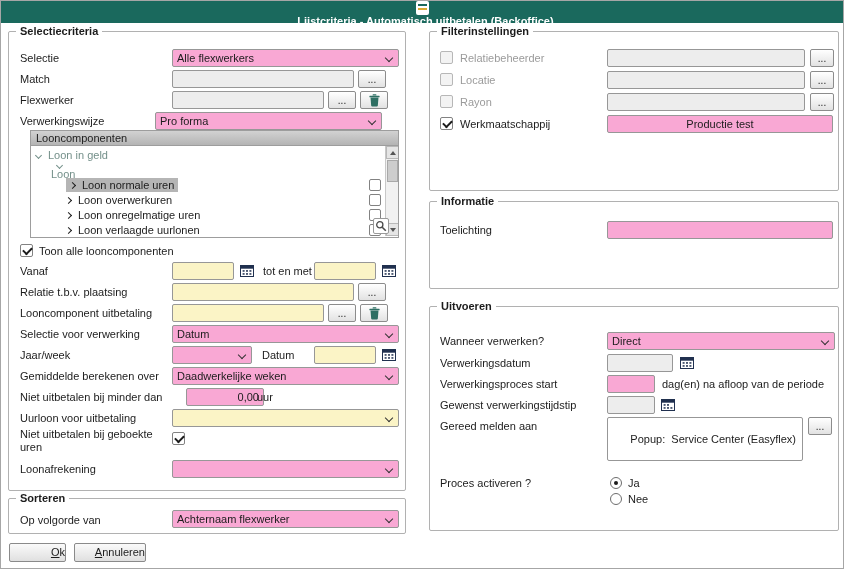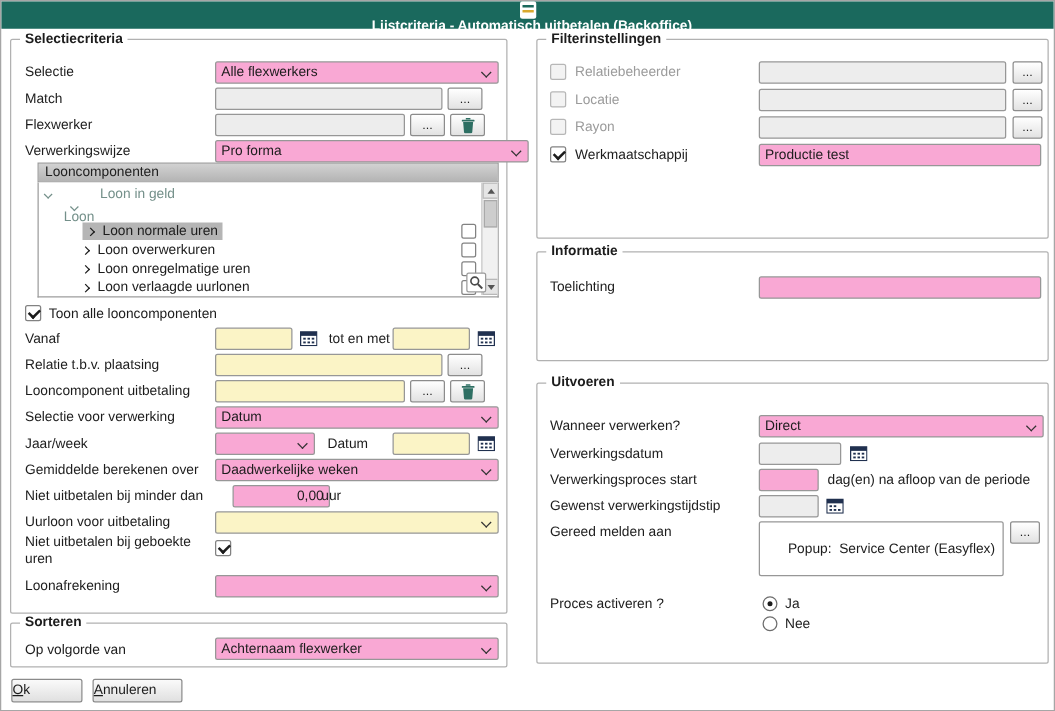--- a/index.html
+++ b/index.html
@@ -66,21 +66,21 @@
     border:1px solid #b8b8b8; display:flex; align-items:center; justify-content:center; cursor:pointer; }
   .sb-thumb { position:absolute; left:1px; width:11px; background:#cdcdcd; border:1px solid #a9a9a9; cursor:pointer; }
   .tri-up { width:0; height:0; border-left:3px solid transparent; border-right:3px solid transparent; border-bottom:4px solid #555; }
   .tri-down { width:0; height:0; border-left:3px solid transparent; border-right:3px solid transparent; border-top:4px solid #555; }
   
   .memo { position:absolute; border:1px solid #979797; border-radius:2px; background:#fff;
     padding:2px 4px; white-space:pre-wrap; line-height:13px; }
   .magnifier { position:absolute; width:16px; height:16px; background:#fff; border:1px solid #9a9a9a;
     border-radius:2px; display:flex; align-items:center; justify-content:center; z-index:3; }
   .footer-btn { position:absolute; height:19px; border:1px solid #8a8a8a; border-radius:2px;
-    background:linear-gradient(#fafafa,#e0e0e0); text-align:left; line-height:17px; cursor:pointer; display:block; }
+    background:linear-gradient(#fafafa,#e0e0e0); text-align:right; line-height:17px; cursor:pointer; display:block; }
   .footer-btn::first-letter { text-decoration:underline; }
 </style>
 </head>
 <body>
 
 <div class="dialog">
 
   <div class="titlebar">
     <span class="app-icon">
         <i></i>
@@ -114,30 +114,30 @@
     <span class="btn" style="left:319px; top:59px; width:28px;">...</span>
     <span class="btn" style="left:351px; top:59px; width:28px;">
       <svg width="11" height="13" viewBox="0 0 11 13">
         <path d="M1.5 3.6h8l-.7 8.1a1 1 0 0 1-1 .8H3.2a1 1 0 0 1-1-.8z" fill="#2e6f63"></path>
         <rect x="0.4" y="1.7" width="10.2" height="1.5" rx="0.5" fill="#2e6f63"></rect>
         <rect x="3.6" y="0.3" width="3.8" height="1.3" rx="0.4" fill="#2e6f63"></rect>
       </svg>
     </span>
 
     <span class="lbl" style="left:11px; top:83px;">Verwerkingswijze</span>
-    <div class="ctrl dd" style="left:163px; top:80px; width:251px;">
+    <div class="ctrl dd" style="left:146px; top:80px; width:227px;">
       <span>Pro forma</span>
       <span class="chev"></span>
     </div>
 
     <div class="tree-header" style="left:21px; top:98px; width:369px; height:16px;">
       <span>Looncomponenten</span>
     </div>
     <div class="tree-body" style="left:21px; top:114px; width:369px; height:92px;">
-      <div class="tree-row parent-item" style="left:5px; top:2px;gap:32px;">
+      <div class="tree-row parent-item" style="left:5px; top:2px;">
         <span class="tchev down"></span>
         <span>Loon in geld</span>
       </div>
       <div class="tree-row parent-item" style="left:20px; top:17px;flex-direction:column;">
         <span class="tchev down"></span>
         <span>Loon</span>
       </div>
       <div class="tree-row sel" style="left:35px; top:32px;">
         <span class="tchev right"></span>
         <span>Loon normale uren</span>
@@ -313,21 +313,21 @@
 
     <span class="cb dis" style="left:10px; top:63px;"></span>
     <span class="lbl dis" style="left:30px; top:64px;">Rayon</span>
     <div class="ctrl dis" style="left:177px; top:61px; width:198px;">
       <span></span>
     </div>
     <span class="btn" style="left:380px; top:61px; width:24px;">...</span>
 
     <span class="cb checked" style="left:10px; top:85px;"></span>
     <span class="lbl" style="left:30px; top:86px;">Werkmaatschappij</span>
-    <div class="ctrl" style="left:177px; top:83px; width:226px;">
+    <div class="ctrl" style="left:177px; top:83px; width:226px;justify-content:center;">
       <span>Productie test</span>
     </div>
   </div>
 
   <div class="groupbox" style="left:428px; top:200px; width:410px; height:88px;">
     <span class="gb-title">Informatie</span>
     <span class="lbl" style="left:10px; top:22px;">Toelichting</span>
     <div class="ctrl" style="left:177px; top:19px; width:226px;">
       <span></span>
     </div>

